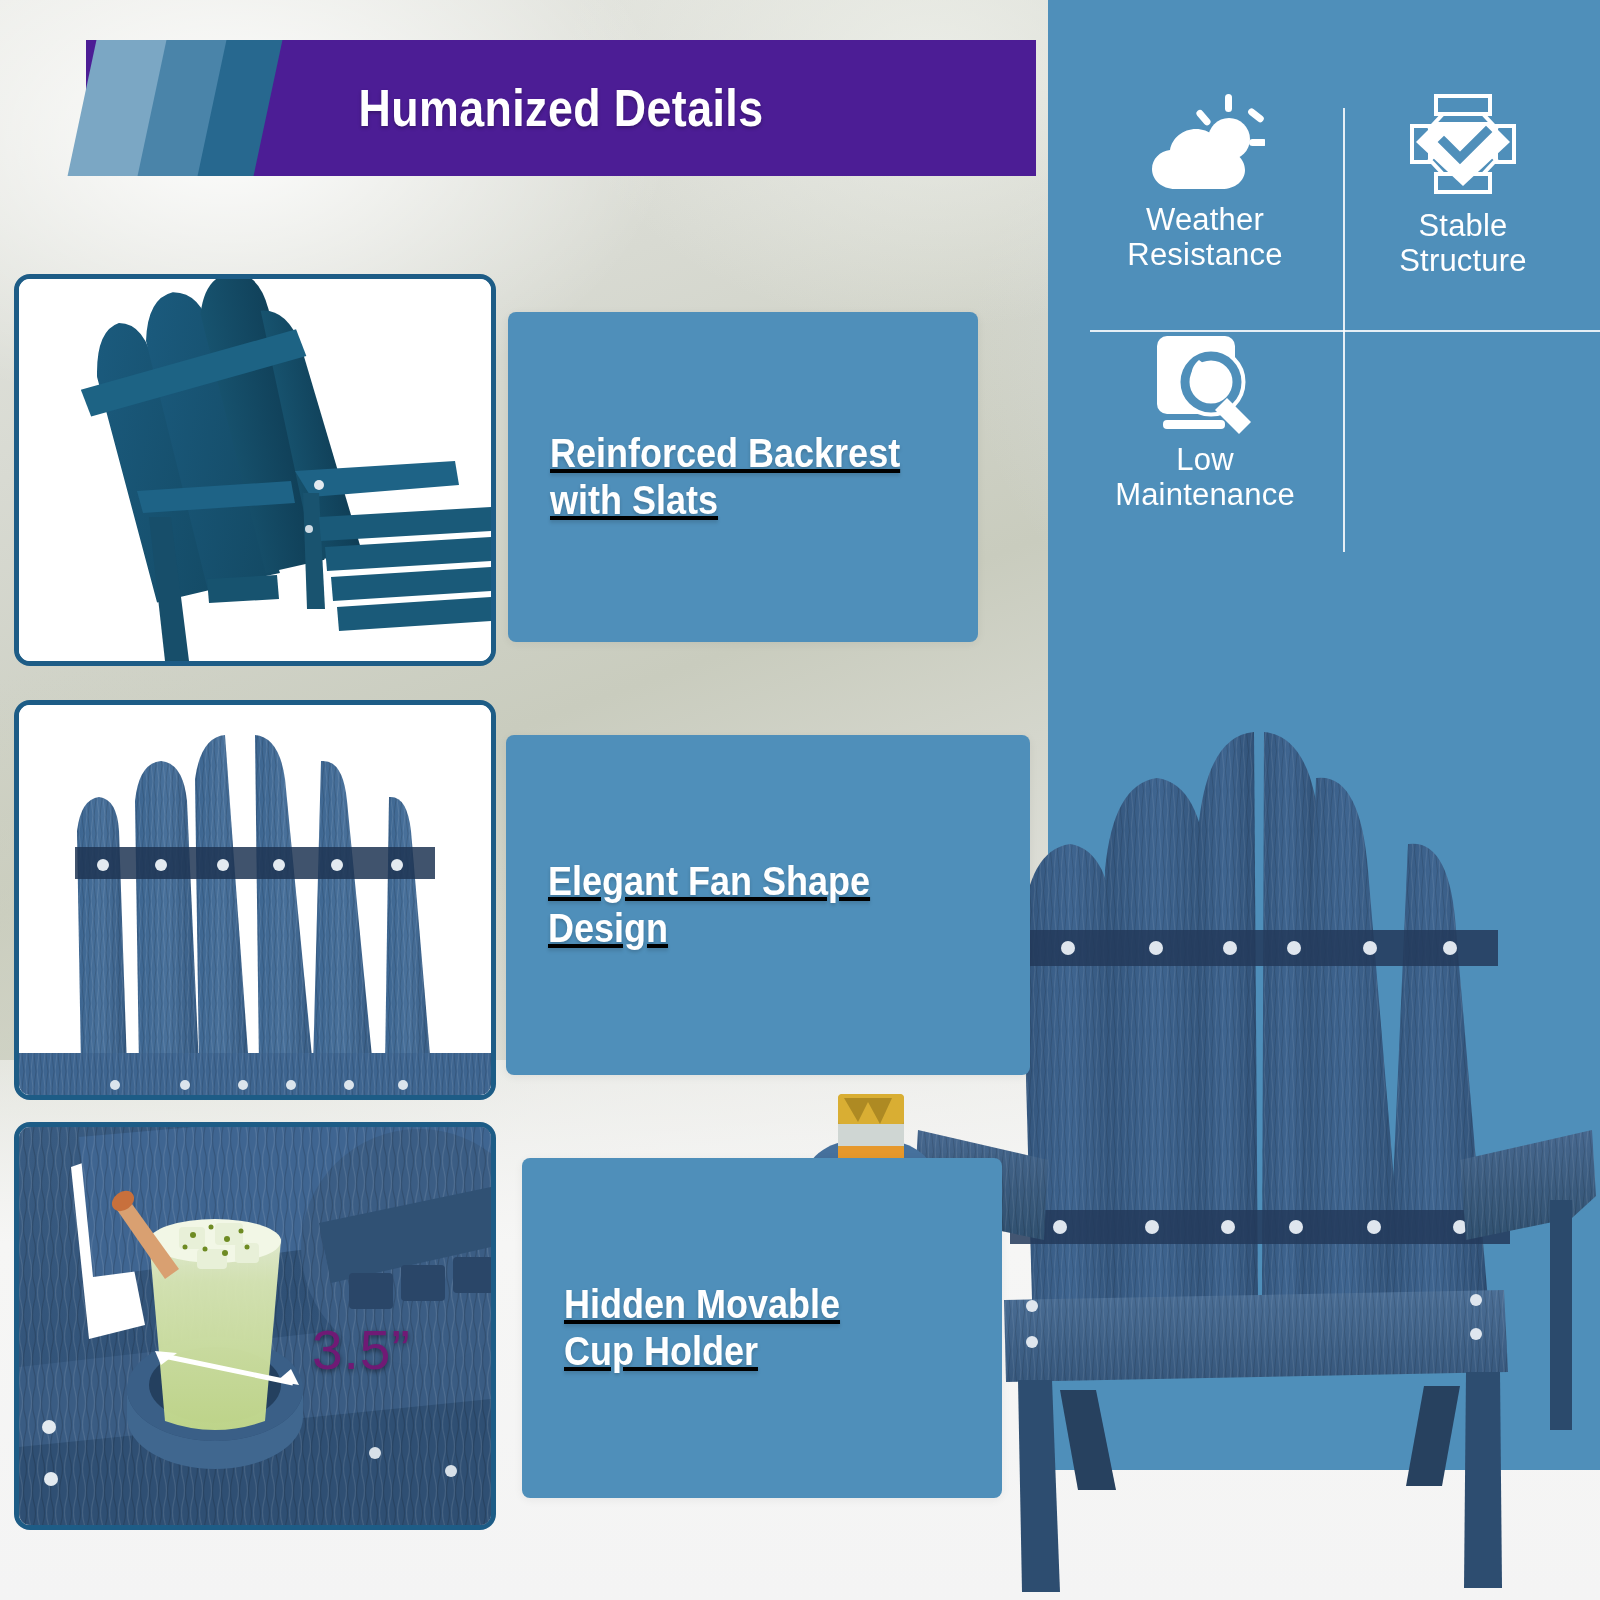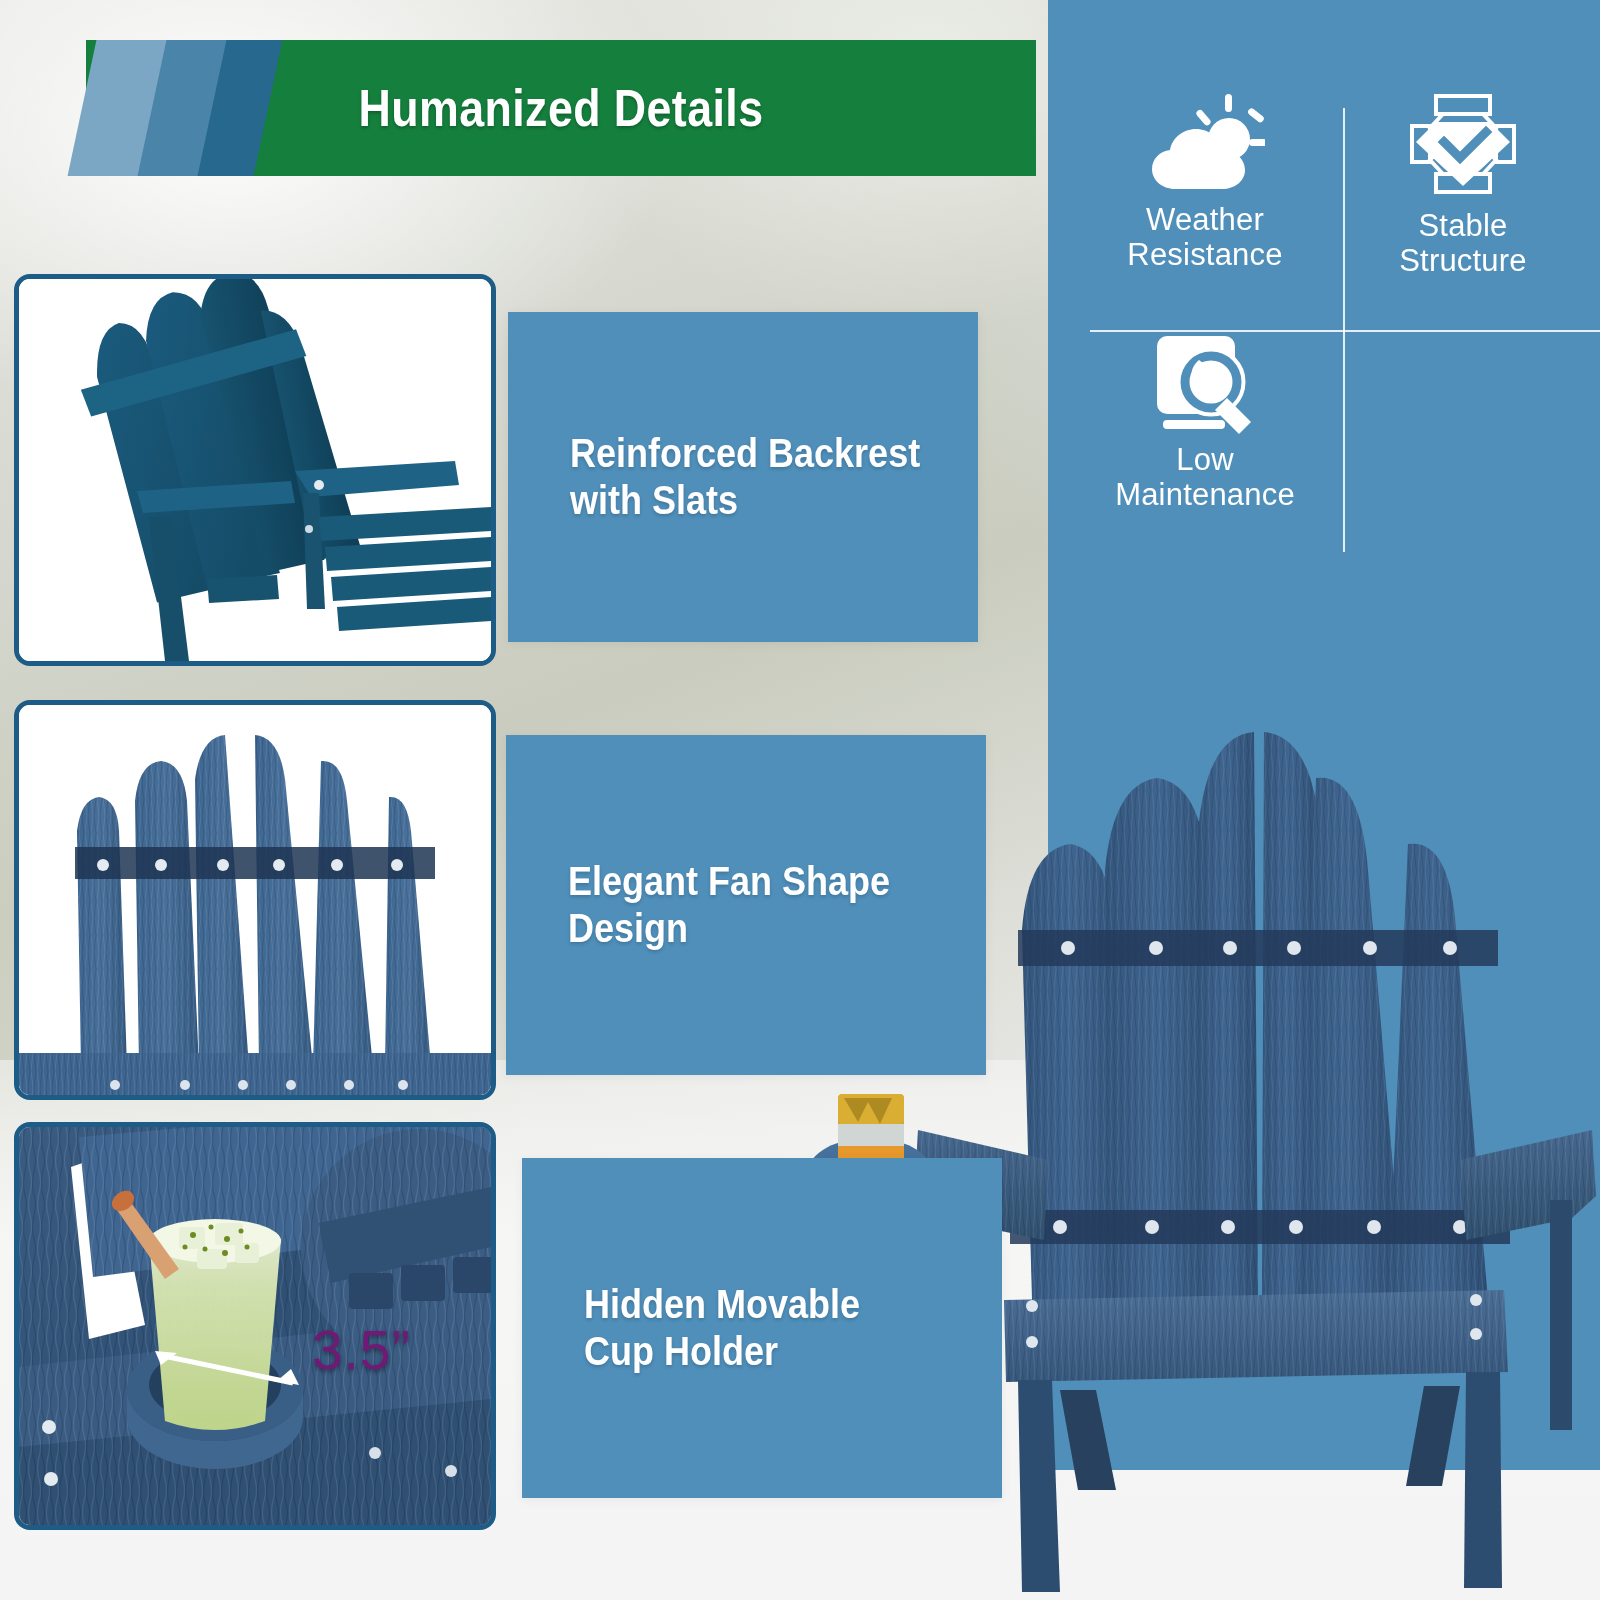--- a/index.html
+++ b/index.html
@@ -16,21 +16,21 @@
       radial-gradient(ellipse 700px 520px at 92% 22%, rgba(222,226,232,.85), rgba(222,226,232,0) 72%),
       radial-gradient(ellipse 600px 460px at 8% 62%, rgba(205,208,192,.75), rgba(205,208,192,0) 72%),
       radial-gradient(ellipse 900px 600px at 50% 96%, rgba(246,246,246,.98), rgba(246,246,246,0) 70%),
       linear-gradient(160deg,#e8e9e4 0%,#d8dad2 22%,#c9ccbe 42%,#dfe0da 60%,#f0f0ee 78%,#f7f7f6 100%);
   }
   .bg-low{position:absolute;left:0;right:0;top:1060px;bottom:0;
     background:linear-gradient(180deg,rgba(247,247,246,.55) 0%,#f6f6f5 34%,#f4f4f4 100%);}
 
   
   .banner{position:absolute;left:86px;top:40px;width:950px;height:136px;
-    background:#15803d;}
+    background:#4c1d95;}
   .banner .stripe{position:absolute;top:0;height:136px;transform:skewX(-12deg);}
   .banner .s1{left:-4px;width:74px;background:#7ba7c4;}
   .banner .s2{left:66px;width:62px;background:#4a84a9;}
   .banner .s3{left:126px;width:56px;background:#27688f;}
   .banner-title{position:absolute;left:0;right:0;top:0;height:136px;
     display:flex;align-items:center;justify-content:center;
     color:#ffffff;font-size:52px;font-weight:700;letter-spacing:.5px;
     font-stretch:condensed;transform:scaleX(.86);transform-origin:center;
     text-shadow:0 2px 4px rgba(0,0,0,.28);white-space:nowrap;}
 
@@ -56,25 +56,25 @@
 
   
   .photo{position:absolute;border:5px solid #1d5c86;border-radius:16px;
     background:#ffffff;overflow:hidden;box-sizing:border-box;}
   .p1{left:14px;top:274px;width:482px;height:392px;}
   .p2{left:14px;top:700px;width:482px;height:400px;}
   .p3{left:14px;top:1122px;width:482px;height:408px;}
   .photo svg{display:block;width:100%;height:100%;}
 
   
-  .caption{position:absolute;background:#4f8fba;border-radius:0;
-    display:flex;align-items:center;box-sizing:border-box;padding-left:62px;
-    box-shadow:0 2px 10px rgba(0,0,0,.06);}
+  .caption{position:absolute;background:#4f8fba;border-radius:8px;
+    display:flex;align-items:center;box-sizing:border-box;padding-left:42px;
+    box-shadow:0 2px 10px rgba(0,0,0,.06);text-decoration:underline;}
   .c1{left:508px;top:312px;width:470px;height:330px;}
-  .c2{left:506px;top:735px;width:480px;height:340px;}
+  .c2{left:506px;top:735px;width:524px;height:340px;}
   .c3{left:506px;top:1158px;width:480px;height:340px;margin-left:16px;}
   .caption-text{color:#ffffff;font-size:40px;font-weight:700;line-height:1.17;
     font-stretch:condensed;transform:scaleX(.9);transform-origin:left center;
     text-shadow:0 2px 4px rgba(0,0,0,.18);}
 
   
   .dim-label{position:absolute;left:312px;top:1318px;color:#701a75;
     font-size:55px;font-weight:400;letter-spacing:1px;
     text-shadow:0 2px 5px rgba(0,0,0,.45);}
 </style>

